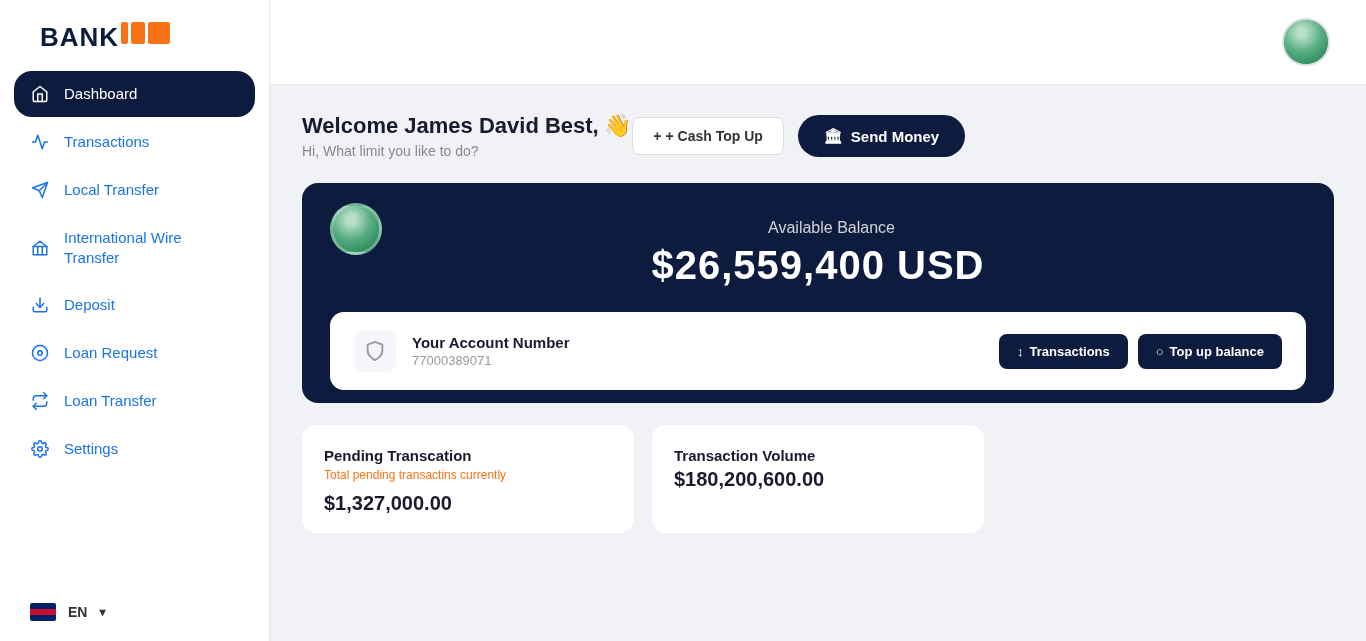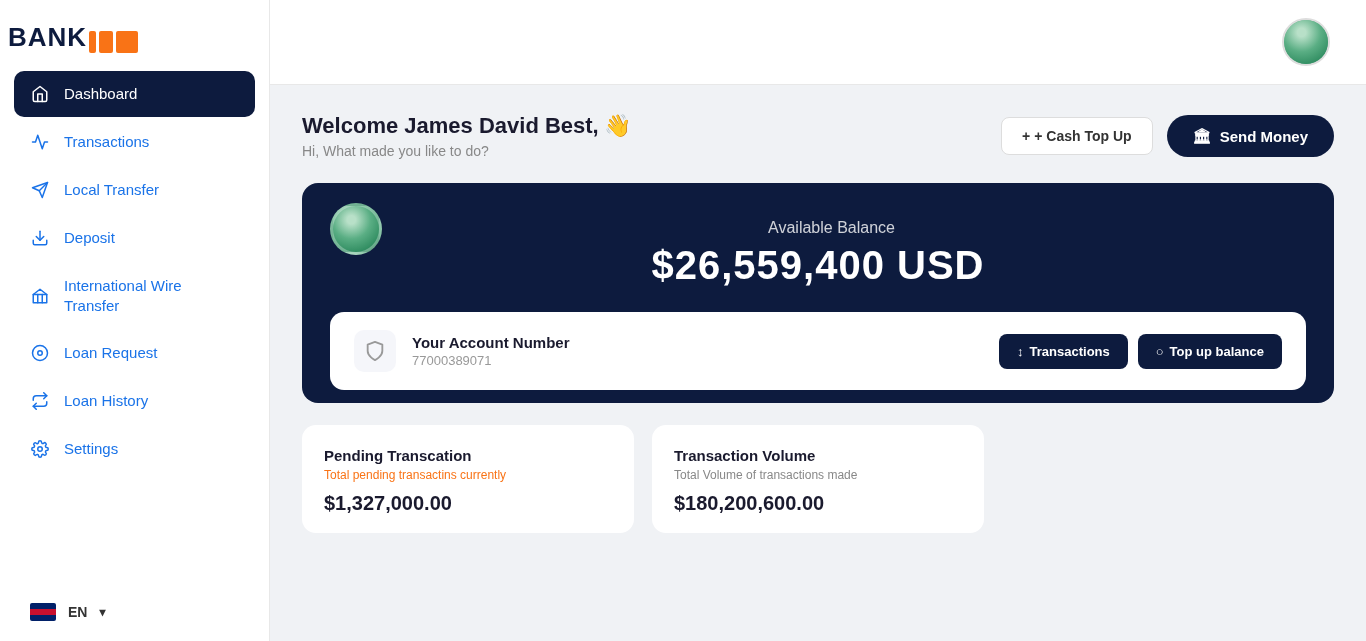--- a/index.html
+++ b/index.html
@@ -10,23 +10,23 @@
       width: 270px;
       min-width: 270px;
       background: #fff;
       height: 641px;
       display: flex;
       flex-direction: column;
       border-right: 1px solid #e8e8e8;
       position: relative;
     }
     .logo-area {
-      padding: 22px 24px 18px 8px;
-      display: flex;
-      align-items: flex-end;
+      padding: 22px 24px 18px 40px;
+      display: flex;
+      align-items: flex-start;
     }
     .logo-text {
       font-size: 26px;
       font-weight: 900;
       color: #0d1b3e;
       letter-spacing: 1px;
     }
     .logo-bars {
       display: inline-flex;
       align-items: center;
@@ -46,21 +46,21 @@
       flex-direction: column;
       padding: 0 14px;
       gap: 2px;
       flex: 1;
     }
     .nav-item {
       display: flex;
       align-items: center;
       gap: 14px;
       padding: 13px 16px;
-      border-radius: 10px;
+      border-radius: 18px;
       cursor: pointer;
       color: #1a73e8;
       font-size: 15px;
       font-weight: 500;
       transition: background 0.15s;
     }
     .nav-item.active {
       background: #0d1b3e;
       color: #fff;
     }
@@ -137,21 +137,21 @@
       border-radius: 50%;
     }
 
     .content-area {
       padding: 28px 32px;
     }
 
     .welcome-row {
       display: flex;
       align-items: center;
-      justify-content: space-between;
+      justify-content: flex-start;
       margin-bottom: 24px;
     }
     .welcome-text h2 {
       font-size: 22px;
       font-weight: 700;
       color: #1a1a2e;
     }
     .welcome-text p {
       font-size: 14px;
       color: #888;
@@ -366,60 +366,60 @@
             <line x1="22" y1="2" x2="11" y2="13"></line>
             <polygon points="22 2 15 22 11 13 2 9 22 2"></polygon>
           </svg>
       </span>
       <span class="nav-label">Local Transfer</span>
     </div>
 
     <div class="nav-item">
       <span class="nav-icon">
         <svg width="18" height="18" viewBox="0 0 24 24" fill="none" stroke="currentColor" stroke-width="2" stroke-linecap="round" stroke-linejoin="round">
-            <path d="M21 15v4a2 2 0 0 1-2 2H5a2 2 0 0 1-2-2v-4"></path>
-            <polyline points="7 10 12 15 17 10"></polyline>
-            <line x1="12" y1="15" x2="12" y2="3"></line>
-          </svg>
-      </span>
-      <span class="nav-label">Deposit</span>
-    </div>
-
-    <div class="nav-item">
-      <span class="nav-icon">
-        <svg width="18" height="18" viewBox="0 0 24 24" fill="none" stroke="currentColor" stroke-width="2" stroke-linecap="round" stroke-linejoin="round">
             <rect x="3" y="10" width="18" height="11"></rect>
             <path d="M3 10l9-7 9 7"></path>
             <line x1="9" y1="10" x2="9" y2="21"></line>
             <line x1="15" y1="10" x2="15" y2="21"></line>
           </svg>
       </span>
       <span class="nav-label">International Wire Transfer</span>
     </div>
 
     <div class="nav-item">
       <span class="nav-icon">
         <svg width="18" height="18" viewBox="0 0 24 24" fill="none" stroke="currentColor" stroke-width="2" stroke-linecap="round" stroke-linejoin="round">
+            <path d="M21 15v4a2 2 0 0 1-2 2H5a2 2 0 0 1-2-2v-4"></path>
+            <polyline points="7 10 12 15 17 10"></polyline>
+            <line x1="12" y1="15" x2="12" y2="3"></line>
+          </svg>
+      </span>
+      <span class="nav-label">Deposit</span>
+    </div>
+
+    <div class="nav-item">
+      <span class="nav-icon">
+        <svg width="18" height="18" viewBox="0 0 24 24" fill="none" stroke="currentColor" stroke-width="2" stroke-linecap="round" stroke-linejoin="round">
             <circle cx="12" cy="12" r="10"></circle>
             <circle cx="12" cy="12" r="3"></circle>
           </svg>
       </span>
       <span class="nav-label">Loan Request</span>
     </div>
 
     <div class="nav-item">
       <span class="nav-icon">
         <svg width="18" height="18" viewBox="0 0 24 24" fill="none" stroke="currentColor" stroke-width="2" stroke-linecap="round" stroke-linejoin="round">
             <polyline points="17 1 21 5 17 9"></polyline>
             <path d="M3 11V9a4 4 0 0 1 4-4h14"></path>
             <polyline points="7 23 3 19 7 15"></polyline>
             <path d="M21 13v2a4 4 0 0 1-4 4H3"></path>
           </svg>
       </span>
-      <span class="nav-label">Loan History</span>
+      <span class="nav-label">Loan Transfer</span>
     </div>
 
     <div class="nav-item">
       <span class="nav-icon">
         <svg width="18" height="18" viewBox="0 0 24 24" fill="none" stroke="currentColor" stroke-width="2" stroke-linecap="round" stroke-linejoin="round">
             <circle cx="12" cy="12" r="3"></circle>
             <path d="M19.4 15a1.65 1.65 0 0 0 .33 1.82l.06.06a2 2 0 0 1-2.83 2.83l-.06-.06a1.65 1.65 0 0 0-1.82-.33 1.65 1.65 0 0 0-1 1.51V21a2 2 0 0 1-4 0v-.09A1.65 1.65 0 0 0 9 19.4a1.65 1.65 0 0 0-1.82.33l-.06.06a2 2 0 0 1-2.83-2.83l.06-.06A1.65 1.65 0 0 0 4.68 15a1.65 1.65 0 0 0-1.51-1H3a2 2 0 0 1 0-4h.09A1.65 1.65 0 0 0 4.6 9a1.65 1.65 0 0 0-.33-1.82l-.06-.06a2 2 0 0 1 2.83-2.83l.06.06A1.65 1.65 0 0 0 9 4.68a1.65 1.65 0 0 0 1-1.51V3a2 2 0 0 1 4 0v.09a1.65 1.65 0 0 0 1 1.51 1.65 1.65 0 0 0 1.82-.33l.06-.06a2 2 0 0 1 2.83 2.83l-.06.06A1.65 1.65 0 0 0 19.4 9a1.65 1.65 0 0 0 1.51 1H21a2 2 0 0 1 0 4h-.09a1.65 1.65 0 0 0-1.51 1z"></path>
           </svg>
       </span>
       <span class="nav-label">Settings</span>
@@ -448,21 +448,21 @@
   </div>
 
   <div class="content-area">
 
     <div class="welcome-row">
       <div class="welcome-text">
         <h2>
           <span>Welcome James David Best,</span>
           <span> 👋</span>
         </h2>
-        <p>Hi, What made you like to do?</p>
+        <p>Hi, What limit you like to do?</p>
       </div>
       <div class="welcome-actions">
         <button class="btn-cash-topup">
           <span>+</span>
           <span style="margin-left:-2px;">+ Cash Top Up</span>
         </button>
         <button class="btn-send-money">
           <span>🏛</span>
           <span>Send Money</span>
         </button>
@@ -500,19 +500,18 @@
     </div>
 
     <div class="stats-row">
       <div class="stat-card">
         <div class="stat-title">Pending Transcation</div>
         <div class="stat-sub pending">Total pending transactins currently</div>
         <div class="stat-value">$1,327,000.00</div>
       </div>
       <div class="stat-card">
         <div class="stat-title">Transaction Volume</div>
-        <div class="stat-sub">Total Volume of transactions made</div>
         <div class="stat-value">$180,200,600.00</div>
       </div>
     </div>
 
   </div>
 </main>
 
 </body></html>

